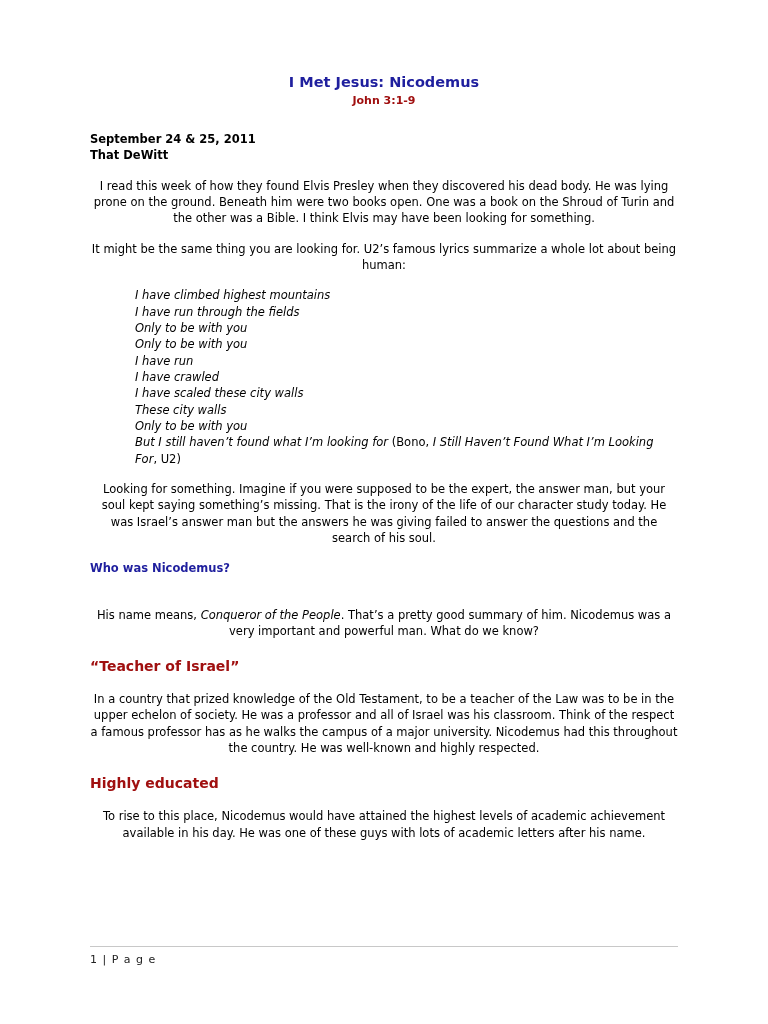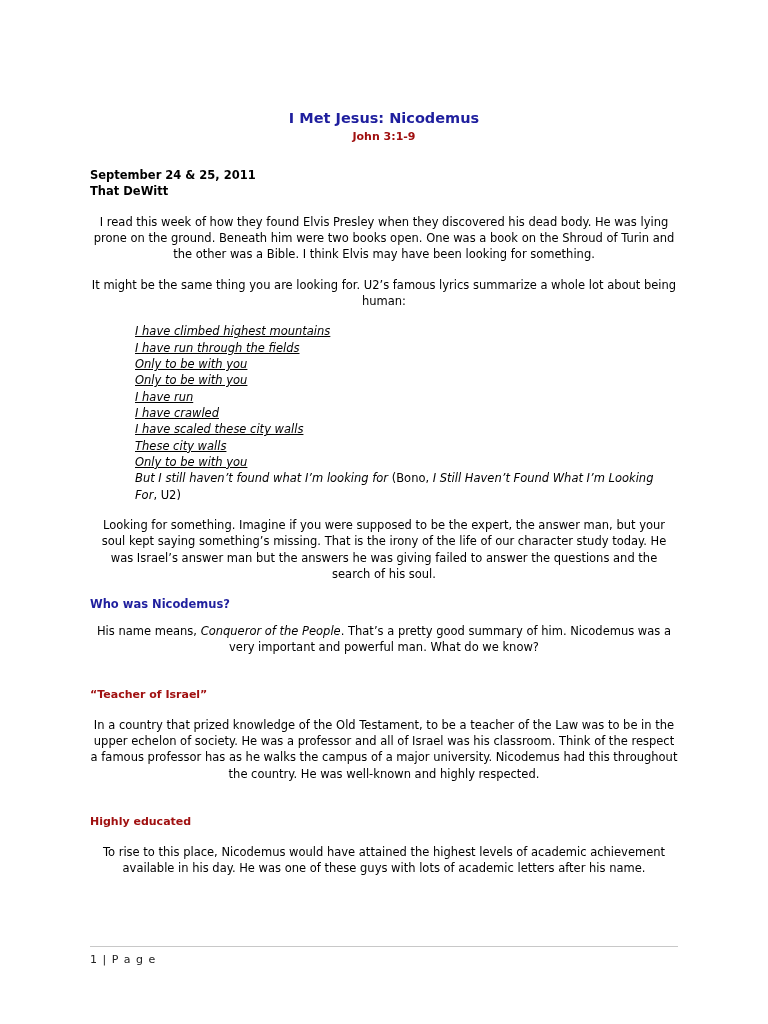--- a/index.html
+++ b/index.html
@@ -11,21 +11,21 @@
     width: 768px;
     height: 1024px;
     font-family: "DejaVu Sans", sans-serif;
     color: #000000;
   }
   .page {
     position: relative;
     width: 768px;
     height: 1024px;
     box-sizing: border-box;
-    padding: 108px 90px 0 90px;
+    padding: 72px 90px 0 90px;
     background: #ffffff;
   }
   .doc-title {
     text-align: center;
     font-size: 14.5px;
     font-weight: bold;
     color: #1f1f9e;
     line-height: 1.45;
     margin: 0;
   }
@@ -51,49 +51,48 @@
   }
   .quote-block {
     margin: 0 0 14px 0;
     padding-left: 45px;
     font-size: 11.5px;
     line-height: 1.42;
     font-style: italic;
   }
   .quote-block .lyric-line {
     display: block;
-    text-decoration: underline;
   }
   .quote-block .attrib {
     font-style: normal;
   }
   .quote-block .attrib em {
     font-style: italic;
   }
   p.verse-quote {
     font-size: 11.5px;
     line-height: 1.42;
     margin: 0 0 16px 0;
     font-style: italic;
   }
   p.verse-quote .ref {
     font-style: normal;
   }
   h2.head-blue {
     font-size: 11.5px;
     font-weight: bold;
     color: #1f1f9e;
-    margin: 0 0 10px 0;
+    margin: 0 0 30px 0;
     line-height: 1.42;
   }
   h2.head-red {
-    font-size: 11px;
+    font-size: 14px;
     font-weight: bold;
     color: #a01010;
-    margin: 32px 0 14px 0;
+    margin: 18px 0 14px 0;
     line-height: 1.42;
   }
   em.ital {
     font-style: italic;
   }
   .footer {
     position: absolute;
     left: 90px;
     right: 90px;
     bottom: 58px;

